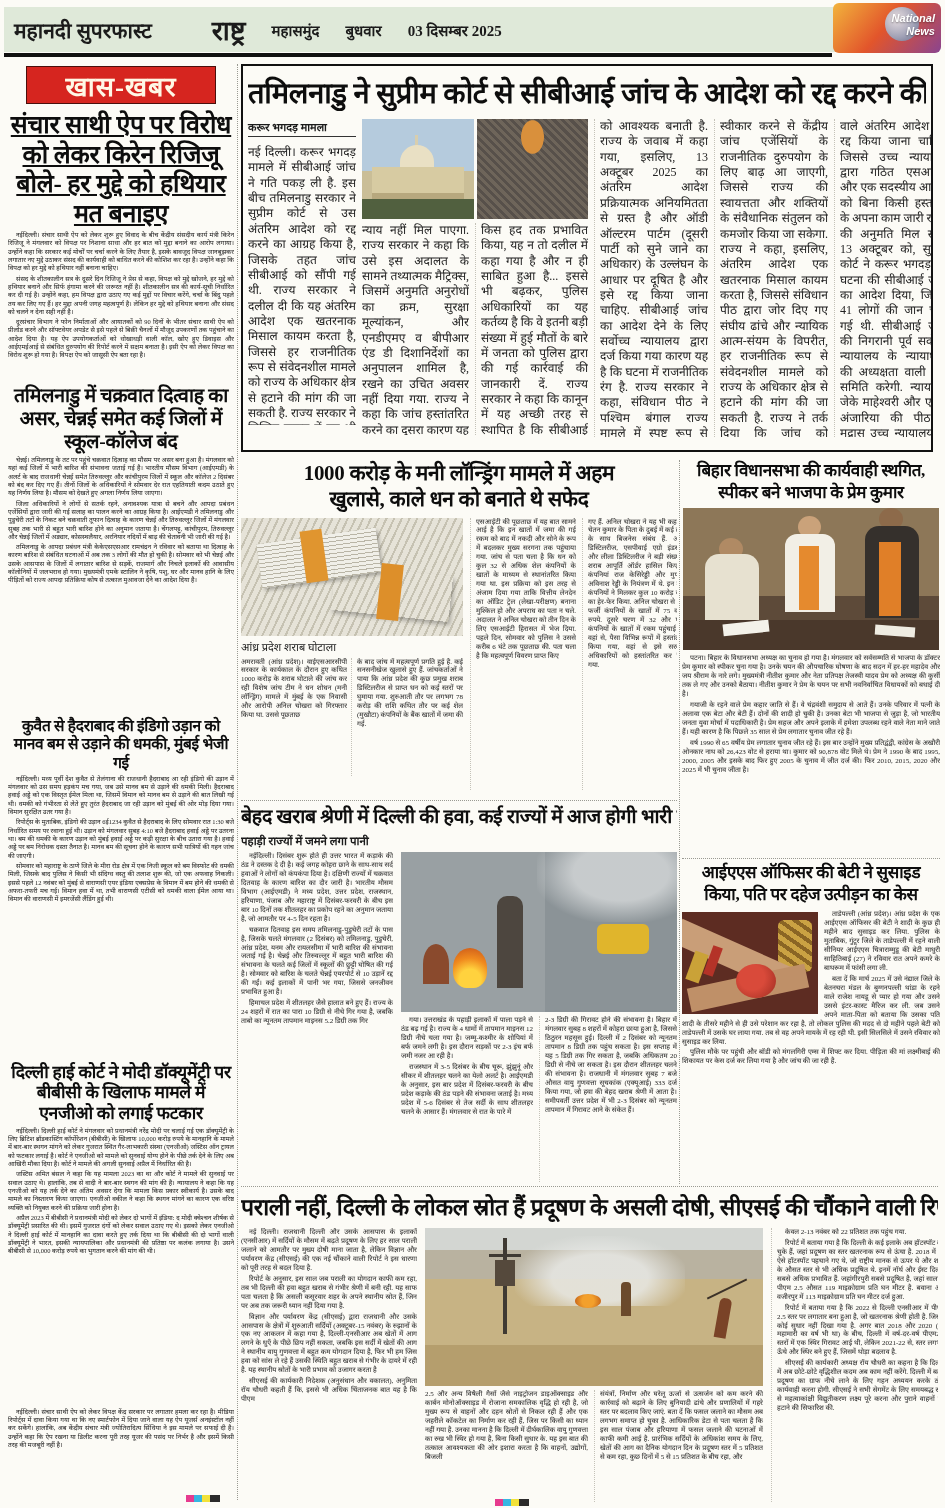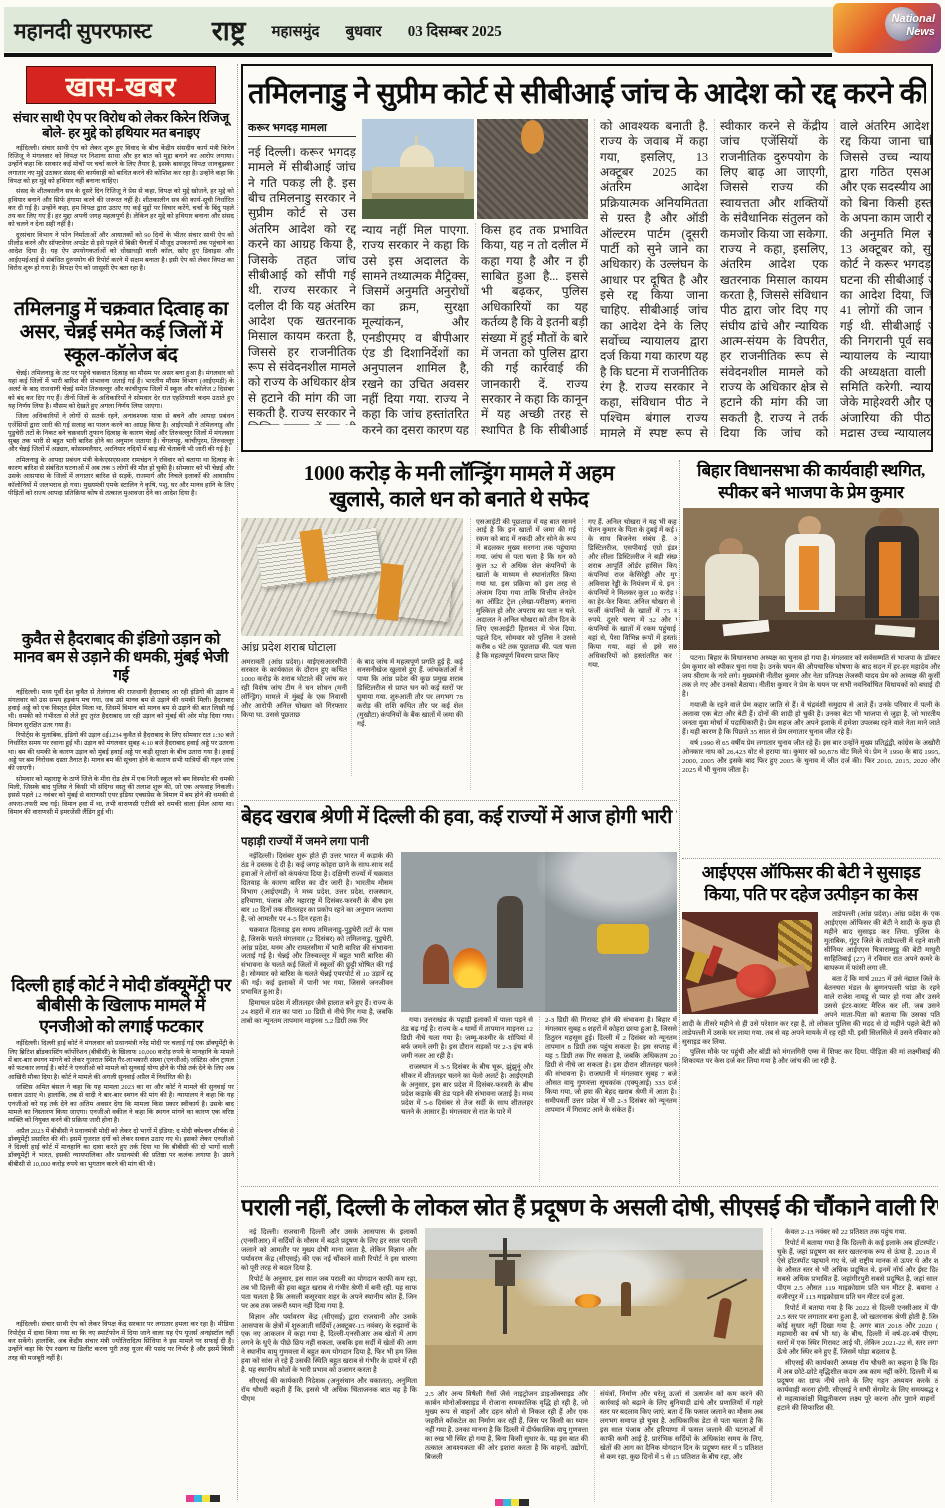--- a/index.html
+++ b/index.html
@@ -161,21 +161,21 @@
     <div class="ltxt">
       <div>National</div>
       <div>News</div>
     </div>
   </div>
 
   <div id="left-col">
     <div class="banner">खास-खबर</div>
 
     <div>
-      <div class="headline lhead" style="font-size:13px;">संचार साथी ऐप पर विरोध को लेकर किरेन रिजिजू बोले- हर मुद्दे को हथियार मत बनाइए</div>
+      <div class="headline lhead" style="font-size:25px;text-decoration:underline;">संचार साथी ऐप पर विरोध को लेकर किरेन रिजिजू बोले- हर मुद्दे को हथियार मत बनाइए</div>
       <div class="body-text lbody f65" style="height:148px;">
         <p>नईदिल्ली। संचार साथी ऐप को लेकर शुरू हुए विवाद के बीच केंद्रीय संसदीय कार्य मंत्री किरेन रिजिजू ने मंगलवार को विपक्ष पर निशाना साधा और हर बात को मुद्दा बनाने का आरोप लगाया। उन्होंने कहा कि सरकार कई मोर्चों पर चर्चा करने के लिए तैयार है, इसके बावजूद विपक्ष जानबूझकर लगातार नए मुद्दे उठाकर संसद की कार्यवाही को बाधित करने की कोशिश कर रहा है। उन्होंने कहा कि विपक्ष को हर मुद्दे को हथियार नहीं बनाना चाहिए।</p>
         <p>संसद के शीतकालीन सत्र के दूसरे दिन रिजिजू ने प्रेस से कहा, विपक्ष को मुद्दे खोजने, हर मुद्दे को हथियार बनाने और सिर्फ हंगामा करने की जरूरत नहीं है। शीतकालीन सत्र की कार्य-सूची निर्धारित कर दी गई है। उन्होंने कहा, हम विपक्ष द्वारा उठाए गए कई मुद्दों पर विचार करेंगे, चर्चा के बिंदु पहले तय कर लिए गए हैं। हर मुद्दा अपनी जगह महत्वपूर्ण है। लेकिन हर मुद्दे को हथियार बनाना और संसद को चलने न देना सही नहीं है।</p>
         <p>दूरसंचार विभाग ने फोन निर्माताओं और आयातकों को 90 दिनों के भीतर संचार साथी ऐप को प्रीलोड करने और सॉफ्टवेयर अपडेट से इसे पहले से बिक्री चैनलों में मौजूद उपकरणों तक पहुंचाने का आदेश दिया है। यह ऐप उपयोगकर्ताओं को धोखाधड़ी वाली कॉल, खोए हुए डिवाइस और आईएमईआई से संबंधित दुरुपयोग की रिपोर्ट करने में सक्षम बनाता है। इसी ऐप को लेकर विपक्ष का विरोध शुरू हो गया है। विपक्ष ऐप को जासूसी ऐप बता रहा है।</p>
       </div>
     </div>
 
     <div>
       <div class="headline lhead" style="font-size:19.5px;">तमिलनाडु में चक्रवात दित्वाह का असर, चेन्नई समेत कई जिलों में स्कूल-कॉलेज बंद</div>
       <div class="body-text lbody f65" style="height:256px;">

